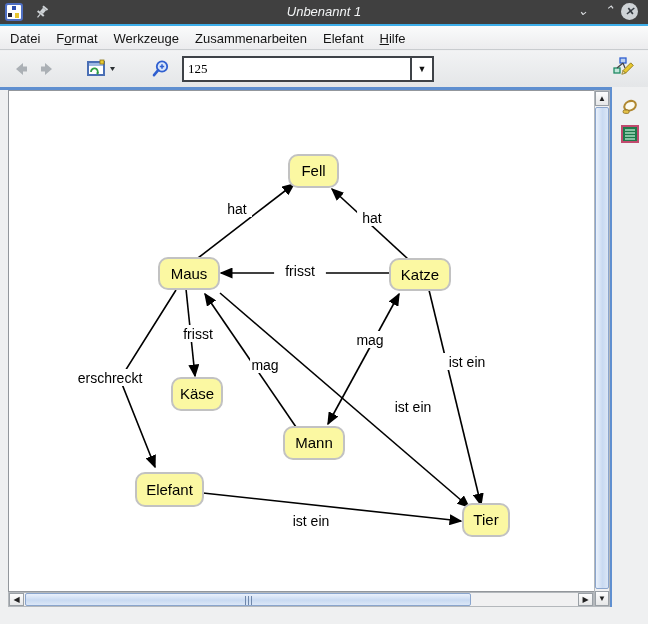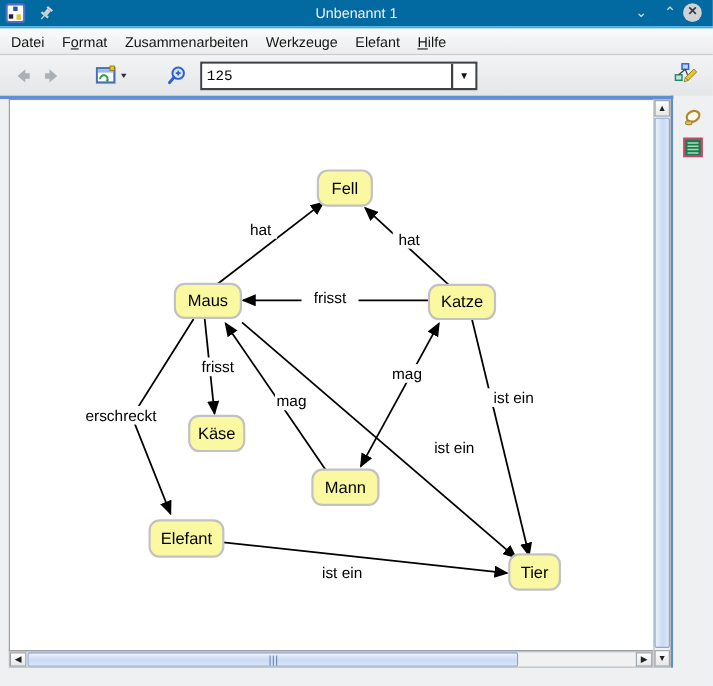--- a/index.html
+++ b/index.html
@@ -1,20 +1,20 @@
 <!DOCTYPE html>
 <html><head>
 <meta charset="utf-8">
 <style>
   html,body{margin:0;padding:0;width:648px;height:624px;overflow:hidden;
     font-family:"Liberation Sans",sans-serif;background:#eff0f1;}
   *{box-sizing:border-box;}
   
-  #titlebar{position:absolute;left:0;top:0;width:648px;height:24px;background:#0369a1;
-    display:flex;align-items:center;color:#eef1f2;}
+  #titlebar{position:absolute;left:0;top:0;width:648px;height:24px;background:#404040;
+    display:flex;align-items:center;color:#eef1f2;font-style:italic;}
   #app-icon{position:absolute;left:5px;top:3px;width:18px;height:18px;background:#fff;
     border:2px solid #4f6fc2;border-radius:3px;}
   #app-icon .b1{position:absolute;left:5px;top:1px;width:4px;height:4px;background:#2e4fb0;}
   #app-icon .b2{position:absolute;left:1px;top:8px;width:4px;height:4px;background:#223;}
   #app-icon .b3{position:absolute;left:8px;top:8px;width:4px;height:5px;background:#e7c52e;}
   #pin-icon{position:absolute;left:34px;top:4px;}
   #win-title{position:absolute;left:0;right:0;top:0;height:24px;line-height:24px;
     text-align:center;font-size:13px;color:#f2f4f5;}
   .winctl{position:absolute;top:0;height:24px;width:22px;text-align:center;line-height:22px;
     font-size:13px;color:#d7dadd;cursor:default;}
@@ -30,21 +30,21 @@
   .menu-item u{text-decoration:underline;}
   
   #toolbar{position:absolute;left:0;top:51px;width:648px;height:36px;
     background:linear-gradient(#f2f3f4,#e4e6e8);display:flex;align-items:center;}
   #focus-top{position:absolute;left:0;top:87px;width:612px;height:3px;background:#5f8fd0;}
   #focus-right{position:absolute;left:610px;top:87px;width:2px;height:521px;background:#5f8fd0;}
   .tb-gap{width:10px;}
   .tb-btn{display:flex;align-items:center;justify-content:center;height:28px;padding:0 3px;}
   #zoom-combo{display:flex;height:26px;width:252px;border:2px solid #3e4247;background:#fff;margin-left:8px;}
   #zoom-input{flex:1;border:none;outline:none;font-size:13px;padding:2px 4px;
-    font-family:Liberation Mono, monospace;color:#000;background:#fff;}
+    font-family:Liberation Serif, serif;color:#000;background:#fff;}
   #zoom-drop{width:22px;border-left:2px solid #3e4247;background:#fff;display:flex;
     align-items:center;justify-content:center;font-size:9px;color:#111;}
   #tb-right{position:absolute;right:14px;top:56px;}
   
   #left-margin{position:absolute;left:0;top:90px;width:8px;height:517px;background:#eff0f1;}
   #right-panel{position:absolute;left:612px;top:90px;width:36px;height:517px;background:#eff0f1;}
   #bottom-margin{position:absolute;left:0;top:607px;width:648px;height:17px;background:#eff0f1;}
   .dock-icon{position:absolute;left:8px;width:20px;height:20px;}
   
   #canvas{position:absolute;left:8px;top:90px;width:586px;height:502px;background:#fff;
@@ -95,22 +95,22 @@
   <div id="win-title">Unbenannt 1</div>
   <div id="btn-shade" class="winctl">⌄</div>
   <div id="btn-max" class="winctl">⌃</div>
   <div id="btn-close">✕</div>
 </div>
 <div id="bluestrip"></div>
 
 <nav id="menubar">
     <span class="menu-item">Datei</span>
     <span class="menu-item">F<u>o</u>rmat</span>
+    <span class="menu-item">Werkzeuge</span>
     <span class="menu-item">Zusammenarbeiten</span>
-    <span class="menu-item">Werkzeuge</span>
     <span class="menu-item">Elefant</span>
     <span class="menu-item"><u>H</u>ilfe</span>
   </nav>
 
 <div id="toolbar">
   <div class="tb-gap"></div>
   <div class="tb-btn">
     <svg width="18" height="16" viewBox="0 0 18 16">
       <path d="M10,2 L3,8 L10,14 L10,10.5 L14,10.5 L14,5.5 L10,5.5 Z" fill="#abb0b5"></path>
     </svg>

